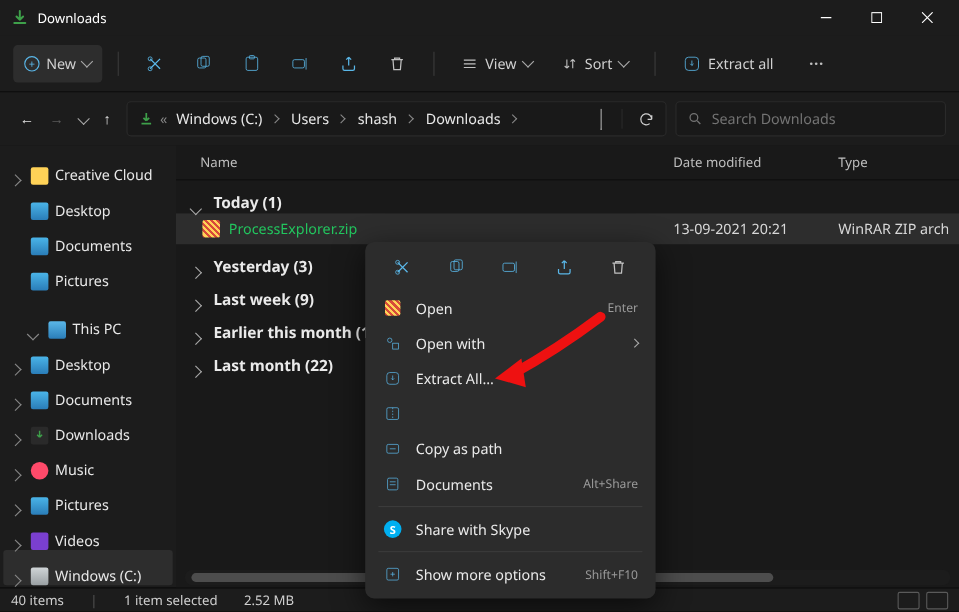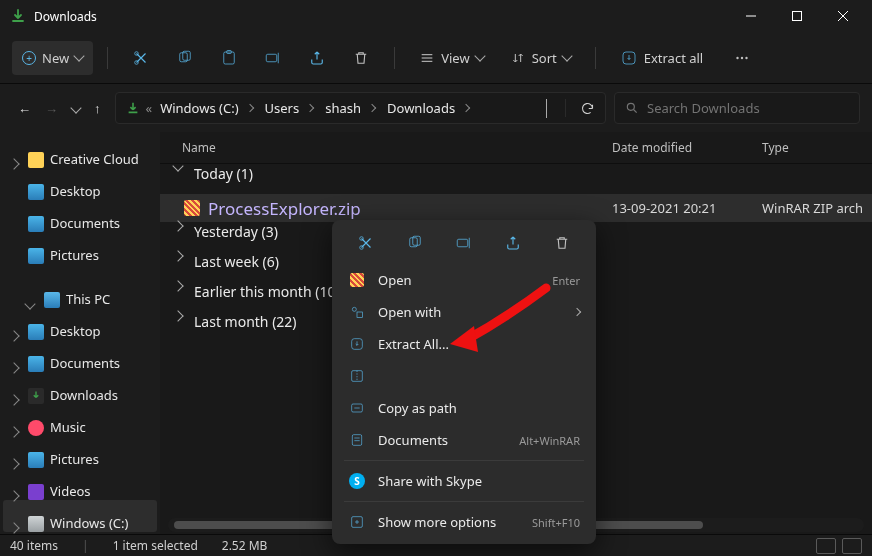--- a/index.html
+++ b/index.html
@@ -53,27 +53,27 @@
 .ic-video { background: #7a3fcf; }
 .ic-drive { background: linear-gradient(#cfd4d6, #9aa0a3); }
 
 .content { flex: 1; display: flex; flex-direction: column; background: #191919; position: relative; }
 .col-headers { height: 32px; display: flex; align-items: center; padding: 0 10px; color: #bfbfbf; font-size: 12px; border-bottom: 1px solid #0e0e0e; }
 .col-name { flex: 1; padding-left: 12px; }
 .col-date { width: 150px; }
 .col-type { width: 100px; }
 
 .groups { flex: 1; overflow: hidden; padding: 0 0 0 0; }
-.group-header { display: flex; align-items: flex-start; gap: 6px; height: 30px; padding: 0 8px; color: #eaeaea; font-size: 14px; }
+.group-header { display: flex; align-items: flex-end; gap: 6px; height: 30px; padding: 0 8px; color: #eaeaea; font-size: 14px; font-weight: bold; }
 .group-chev { width: 8px; height: 8px; border-right: 1.5px solid #aaa; border-bottom: 1.5px solid #aaa; transform: rotate(45deg); margin: -2px 6px 0 6px; }
 .group-chev.right { transform: rotate(-45deg); margin-top: 0; }
 .file-row { height: 28px; display: flex; align-items: center; padding: 0 10px; }
 .file-row.selected { background: #2d2d2d; }
 .file-icon { width: 16px; height: 16px; margin: 0 8px 0 14px; background: repeating-linear-gradient(45deg, #d84a3a, #d84a3a 2px, #ffd257 2px, #ffd257 4px); border-radius: 2px; }
-.file-name { flex: 1; font-size: 17px; color: #c4b5fd; }
+.file-name { flex: 1; font-size: 13px; color: #22c55e; }
 .file-date { width: 150px; font-size: 13px; color: #d8d8d8; }
 .file-type { width: 100px; font-size: 13px; color: #d8d8d8; white-space: nowrap; overflow: hidden; }
 
 .hscroll { height: 14px; background: #1c1c1c; margin: 0 8px 2px 8px; border-radius: 7px; display: flex; align-items: center; }
 .hscroll .thumb { width: 76%; height: 8px; background: #4d4d4d; border-radius: 4px; margin-left: 6px; }
 
 
 .statusbar { height: 22px; background: #1c1c1c; border-top: 1px solid #0a0a0a; display: flex; align-items: center; padding: 0 10px; font-size: 12px; color: #cfcfcf; gap: 24px; }
 .statusbar .sep { color: #555; }
 .view-toggles { margin-left: auto; display: flex; gap: 6px; }
@@ -335,21 +335,21 @@
           <span class="file-name">ProcessExplorer.zip</span>
           <span class="file-date">13-09-2021 20:21</span>
           <span class="file-type">WinRAR ZIP archive</span>
         </div>
         <div class="group-header">
             <span class="group-chev right"></span>
             <span>Yesterday (3)</span>
           </div>
         <div class="group-header">
             <span class="group-chev right"></span>
-            <span>Last week (6)</span>
+            <span>Last week (9)</span>
           </div>
         <div class="group-header">
             <span class="group-chev right"></span>
             <span>Earlier this month (10)</span>
           </div>
         <div class="group-header">
             <span class="group-chev right"></span>
             <span>Last month (22)</span>
           </div>
       </div>
@@ -447,21 +447,21 @@
     </div>
     <div class="ctx-item">
       <span class="mic">
           <svg width="16" height="16" viewBox="0 0 24 24">
             <rect x="5" y="4" width="14" height="16" rx="2" stroke="#5ab7e8" fill="none"></rect>
             <line x1="8" y1="9" x2="16" y2="9" stroke="#5ab7e8"></line>
             <line x1="8" y1="13" x2="16" y2="13" stroke="#5ab7e8"></line>
           </svg>
         </span>
       <span class="label">Documents</span>
-      <span class="hint">Alt+WinRAR</span>
+      <span class="hint">Alt+Share</span>
     </div>
     <div class="ctx-div"></div>
     <div class="ctx-item">
       <span class="mic">
           <span style="width:16px;height:16px;background:#00aff0;border-radius:50%;display:flex;align-items:center;justify-content:center;color:#fff;font-size:10px;font-weight:bold;">S</span>
         </span>
       <span class="label">Share with Skype</span>
     </div>
     <div class="ctx-div"></div>
     <div class="ctx-item">

